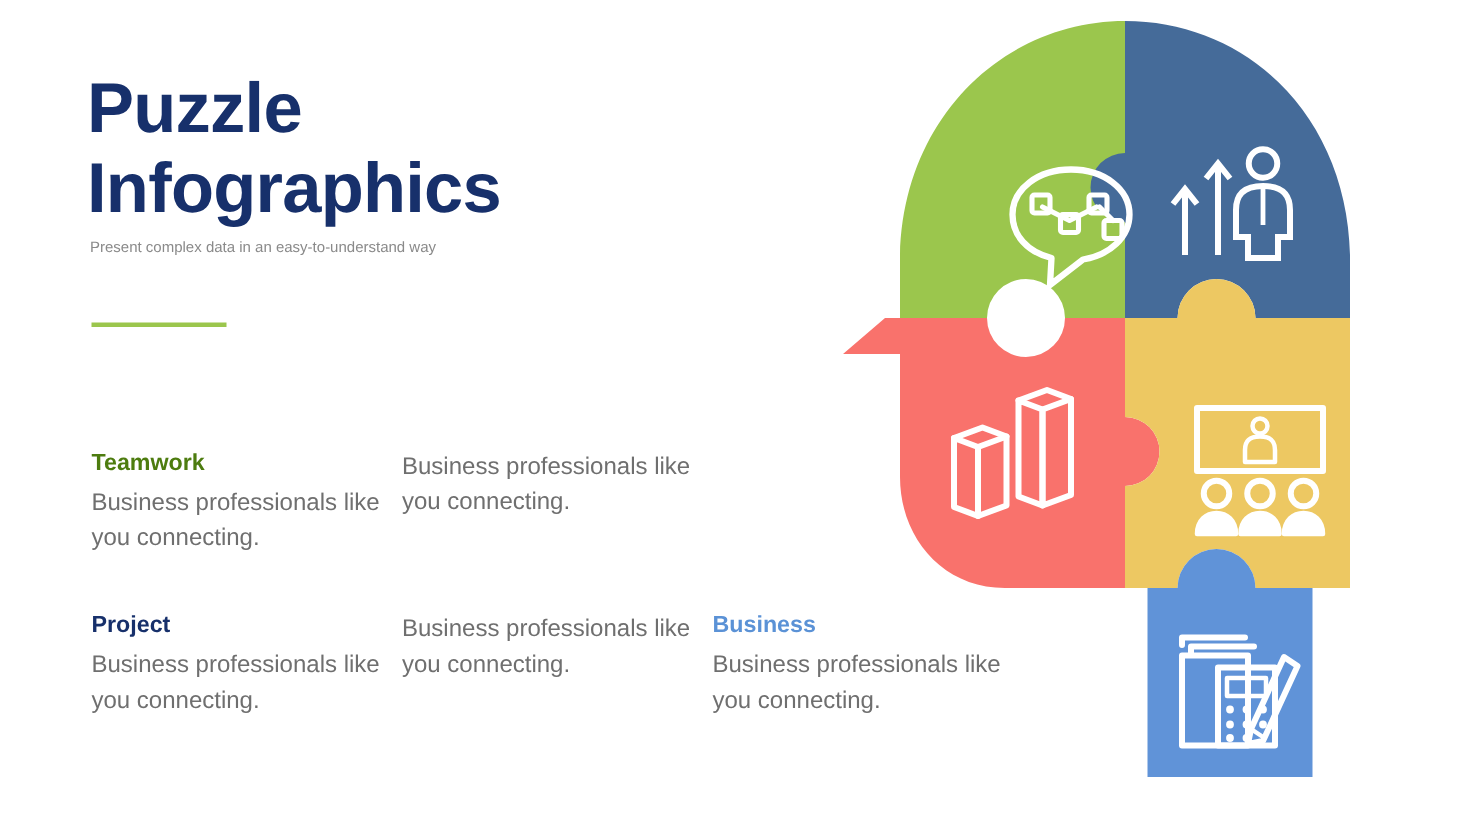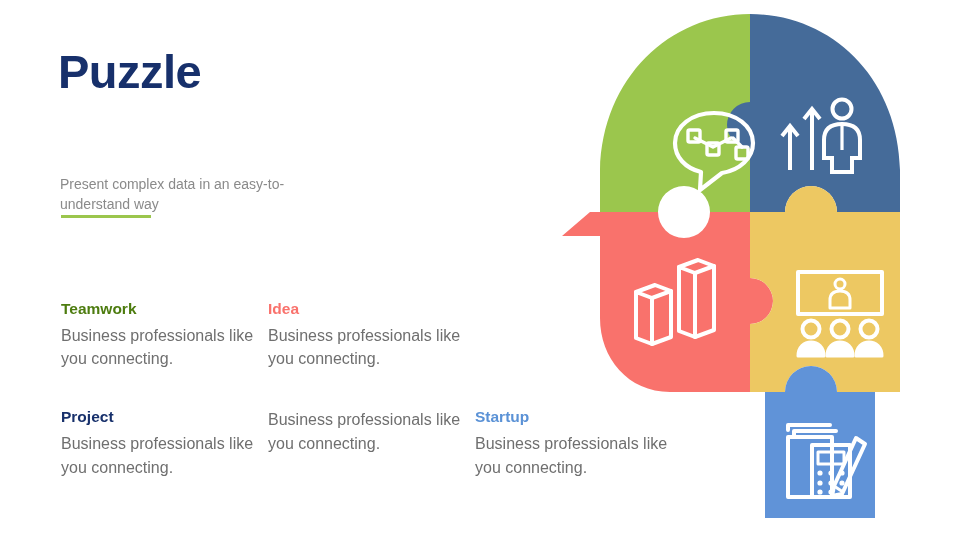--- a/index.html
+++ b/index.html
@@ -43,24 +43,23 @@
     line-height: 1.12;
     letter-spacing: -0.5px;
     white-space: nowrap;
   }
 
   .subtitle {
     position: absolute;
     left: 60px;
     top: 159px;
     width: 255px;
-    font-size: 14px;
+    font-size: 10px;
     color: #8a8a8a;
     line-height: 1.42;
-    margin-top: 16px;
   }
 
   .accent-rule {
     position: absolute;
     left: 61px;
     top: 215px;
     width: 90px;
     height: 3px;
     background: #9BC64D;
   }
@@ -110,49 +109,49 @@
 </style>
 </head>
 <body>
 
 <div class="slide">
 
   <div class="left-panel">
 
     <div class="title-block" style="color: rgb(23, 48, 107);">
       <div class="title-line">Puzzle</div>
+      <div class="title-line">Infographics</div>
     </div>
 
     <div class="subtitle" style="color: rgb(138, 138, 138);">Present complex data in an easy-to-understand way</div>
 
     <div class="accent-rule" style="background: rgb(155, 198, 77);"></div>
 
     <div class="features">
 
       <div class="feature-row">
         <div class="feature">
           <div class="feature-heading" style="color: #4d7c0f;">Teamwork</div>
           <div class="feature-body">Business professionals like you connecting.</div>
         </div>
         <div class="feature">
-          <div class="feature-heading" style="color: rgb(249, 114, 108);">Idea</div>
           <div class="feature-body">Business professionals like you connecting.</div>
         </div>
       </div>
 
       <div class="feature-row">
         <div class="feature">
           <div class="feature-heading" style="color: rgb(23, 48, 107);">Project</div>
           <div class="feature-body">Business professionals like you connecting.</div>
         </div>
         <div class="feature">
           <div class="feature-body">Business professionals like you connecting.</div>
         </div>
         <div class="feature">
-          <div class="feature-heading" style="color: rgb(91, 146, 214);">Startup</div>
+          <div class="feature-heading" style="color: rgb(91, 146, 214);">Business</div>
           <div class="feature-body">Business professionals like you connecting.</div>
         </div>
       </div>
 
     </div>
   </div>
 
   <div class="puzzle-wrap">
     <svg class="puzzle-svg" viewBox="0 0 440 551" xmlns="http://www.w3.org/2000/svg">
 

